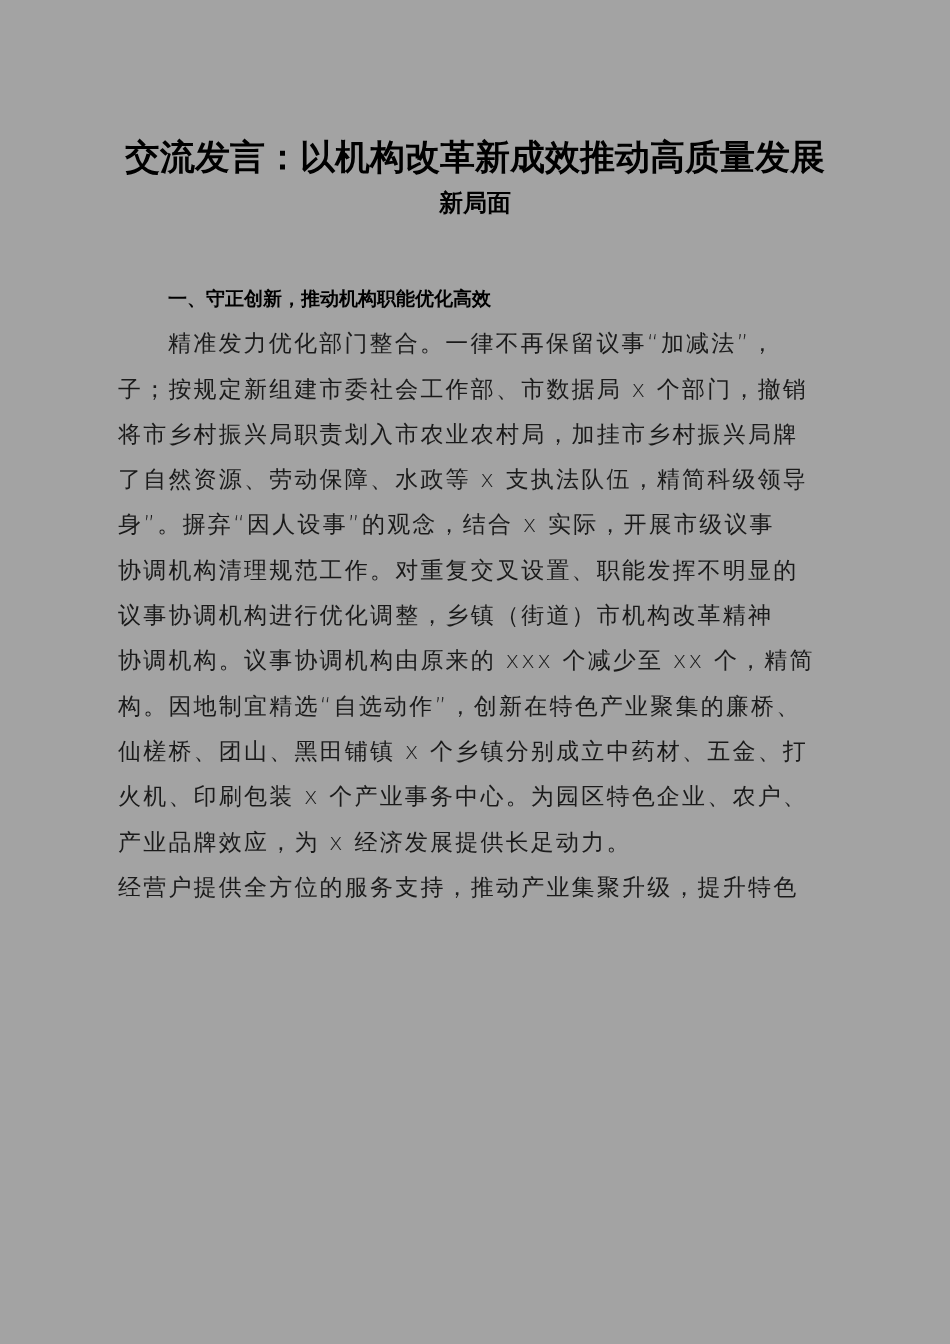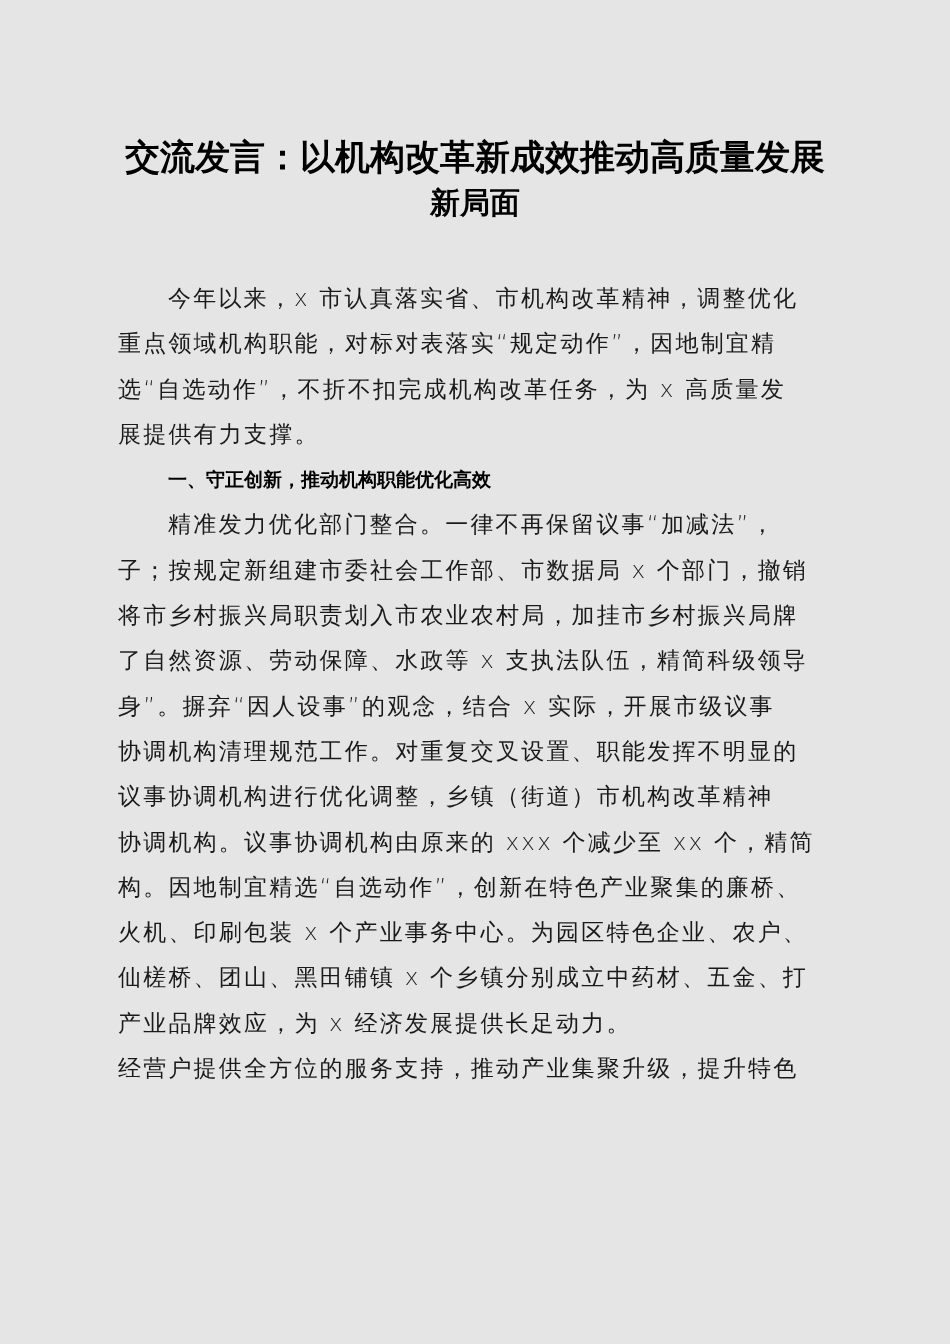--- a/index.html
+++ b/index.html
@@ -12,21 +12,21 @@
       height: 1344px;
       position: relative;
       overflow: hidden;
       font-family: "DejaVu Serif", "Liberation Serif", serif;
       color: #111111;
     }
     .page {
       position: absolute;
       left: 0; top: 0;
       width: 950px; height: 1344px;
-      background: #e5e5e5;
+      background: #a3a3a3;
     }
     .title {
       position: absolute;
       left: 100px;
       width: 750px;
       top: 134px;
       text-align: center;
       font-family: "DejaVu Serif", "Liberation Serif", serif;
       font-weight: bold;
       font-size: 35px;
@@ -63,46 +63,40 @@
     }
     .para { display: block; }
   </style>
 </head>
 <body>
 
 <div class="page">
 
   <h1 class="title" style="margin:0;">
     <span class="line" style="font-size:35px;line-height:46px;height:46px;letter-spacing:0;font-family:'DejaVu Serif','Liberation Serif',serif;font-weight:bold;color:#000;">交流发言：以机构改革新成效推动高质量发展</span>
-    <span class="line" style="font-size:30px;line-height:46px;height:46px;letter-spacing:0;font-family:'DejaVu Serif','Liberation Serif',serif;font-weight:bold;color:#000;">新局面</span>
+    <span class="line" style="font-size:24px;line-height:46px;height:46px;letter-spacing:0;font-family:'DejaVu Serif','Liberation Serif',serif;font-weight:bold;color:#000;">新局面</span>
   </h1>
 
   <div class="body">
 
-    <div class="para">
-      <span class="line indent">今年以来，x 市认真落实省、市机构改革精神，调整优化</span>
-      <span class="line">重点领域机构职能，对标对表落实“规定动作”，因地制宜精</span>
-      <span class="line">选“自选动作”，不折不扣完成机构改革任务，为 x 高质量发</span>
-      <span class="line">展提供有力支撑。</span>
-    </div>
 
     <div class="para">
       <span class="line heading">一、守正创新，推动机构职能优化高效</span>
     </div>
 
     <div class="para">
       <span class="line indent">精准发力优化部门整合。一律不再保留议事“加减法”，</span>
       <span class="line">子；按规定新组建市委社会工作部、市数据局 x 个部门，撤销</span>
       <span class="line">将市乡村振兴局职责划入市农业农村局，加挂市乡村振兴局牌</span>
       <span class="line">了自然资源、劳动保障、水政等 x 支执法队伍，精简科级领导</span>
       <span class="line">身”。摒弃“因人设事”的观念，结合 x 实际，开展市级议事</span>
       <span class="line">协调机构清理规范工作。对重复交叉设置、职能发挥不明显的</span>
       <span class="line">议事协调机构进行优化调整，乡镇（街道）市机构改革精神</span>
       <span class="line">协调机构。议事协调机构由原来的 xxx 个减少至 xx 个，精简</span>
       <span class="line">构。因地制宜精选“自选动作”，创新在特色产业聚集的廉桥、</span>
+      <span class="line">仙槎桥、团山、黑田铺镇 x 个乡镇分别成立中药材、五金、打</span>
       <span class="line">火机、印刷包装 x 个产业事务中心。为园区特色企业、农户、</span>
-      <span class="line">仙槎桥、团山、黑田铺镇 x 个乡镇分别成立中药材、五金、打</span>
       <span class="line">产业品牌效应，为 x 经济发展提供长足动力。</span>
       <span class="line">经营户提供全方位的服务支持，推动产业集聚升级，提升特色</span>
     </div>
 
   </div>
 </div>
 
 </body></html>

